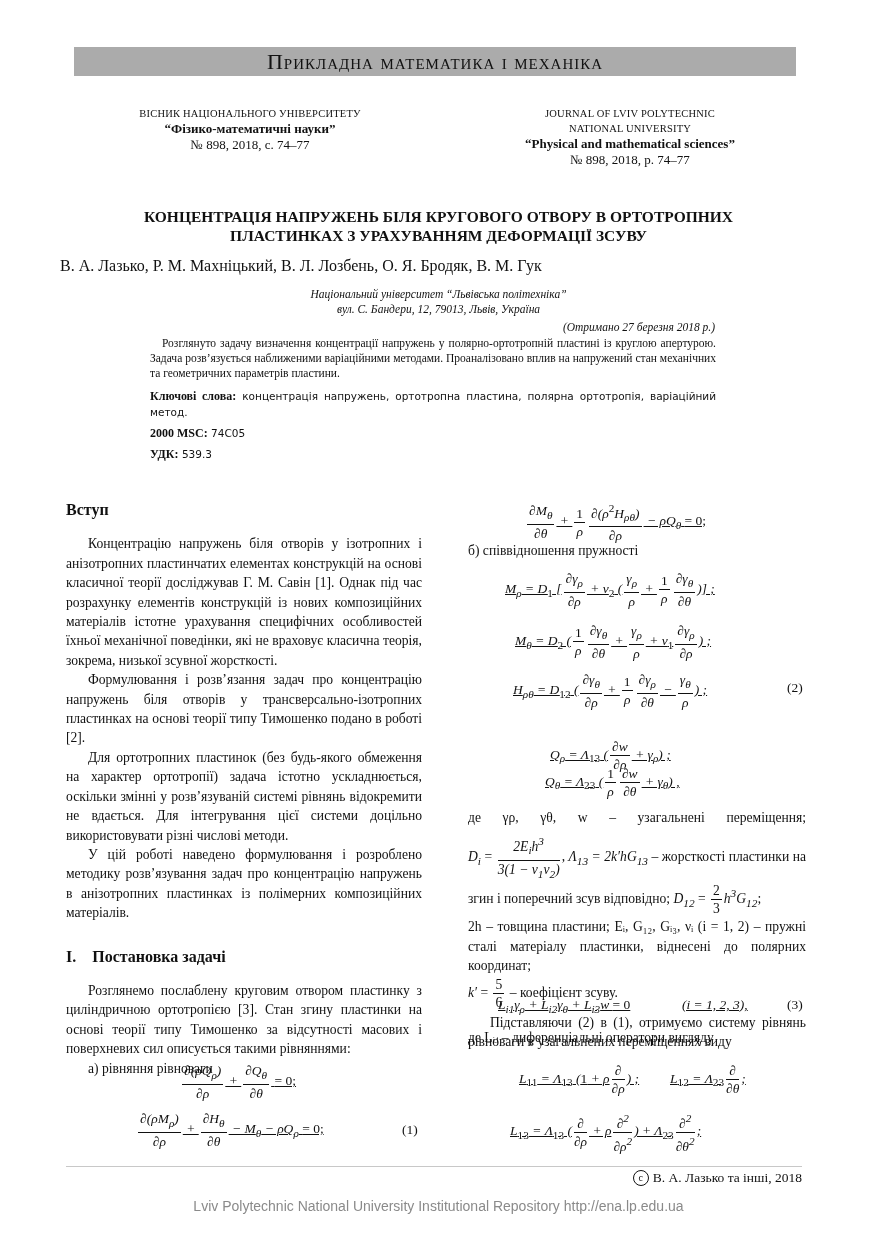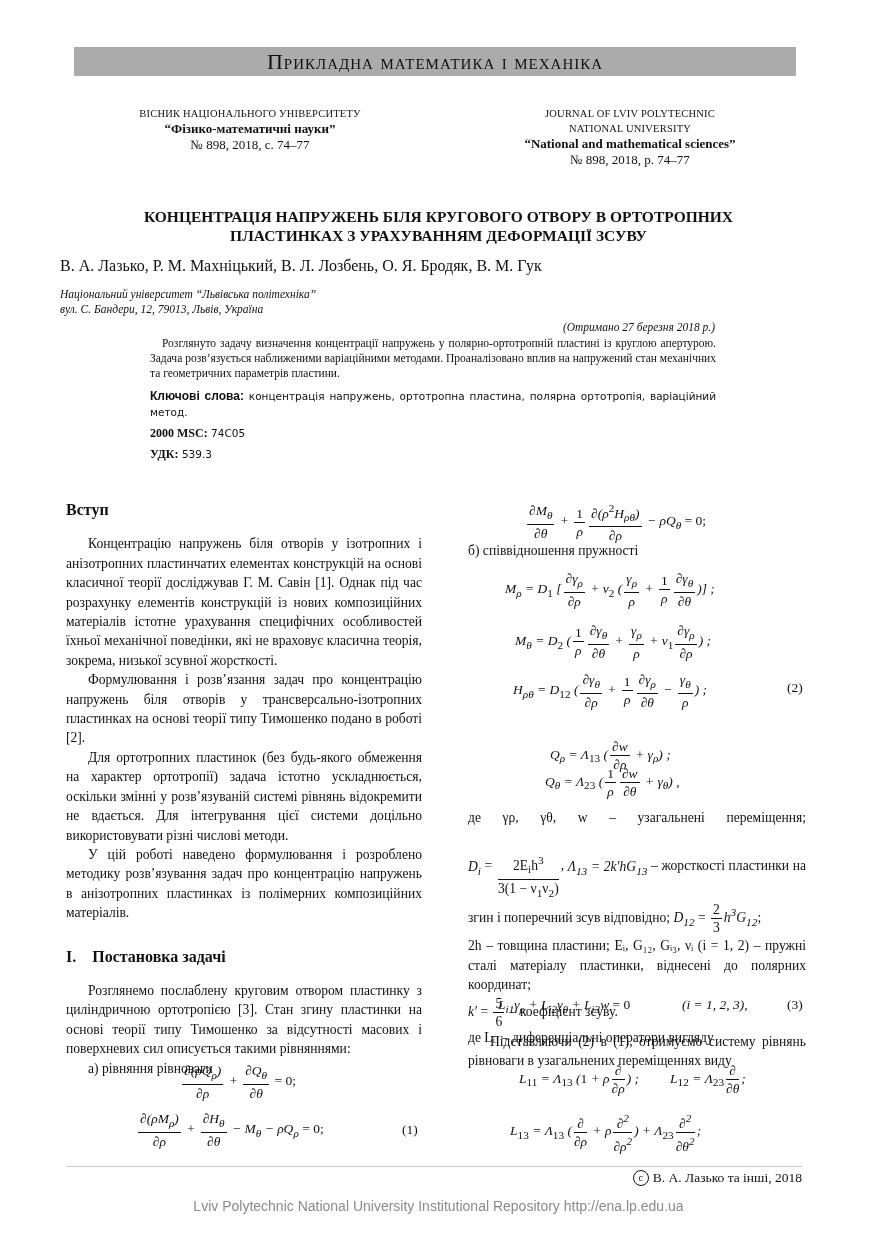--- a/index.html
+++ b/index.html
@@ -9,32 +9,32 @@
   .banner { left: 74px; top: 47px; width: 722px; height: 29px; background: #ababab;
             display: flex; align-items: center; justify-content: center; }
   .banner span { font-size: 22px; letter-spacing: 1px; font-variant: small-caps; color: #111; }
   .jhead { top: 106px; width: 300px; text-align: center; font-size: 11.5px; line-height: 15px; }
   .jhead .sc { font-size: 10.5px; letter-spacing: 0.2px; }
   .jhead .b { font-weight: bold; font-size: 13px; line-height: 16px; }
   .jhead .n { font-size: 13px; line-height: 16px; }
   .title { left: 60px; top: 207px; width: 757px; text-align: center; font-weight: bold;
            font-size: 15.5px; line-height: 19px; }
   .authors { left: 60px; top: 257px; width: 757px; text-align: left; font-size: 16px; }
-  .affil { left: 60px; top: 287px; width: 757px; font-style: italic; font-size: 11.5px; line-height: 15px; }
+  .affil { left: 60px; top: 287px; width: 757px; text-align: center; font-style: italic; font-size: 11.5px; line-height: 15px; }
   .received { right: 162px; top: 321px; font-style: italic; font-size: 11.5px; }
   .abstract { left: 150px; top: 336px; width: 566px; font-size: 11.5px; line-height: 15px; text-align: justify; }
   .abstract p { margin: 0; text-indent: 12px; }
   .kw { margin-top: 7px; font-family: "DejaVu Sans", sans-serif; font-size: 10.5px; line-height: 16px; }
-  .kw b { font-family: Liberation Sans, sans-serif; font-size: 12px; }
+  .kw b { font-family: Liberation Serif, serif; font-size: 12px; }
   .meta-line { margin-top: 6px; font-family: "DejaVu Sans", sans-serif; font-size: 10.5px; }
   .meta-line b { font-family: "Liberation Serif", serif; font-size: 12px; }
   .col { font-size: 13.6px; line-height: 19.4px; text-align: justify; }
   .col p { margin: 0; text-indent: 22px; }
   .h2 { font-weight: bold; font-size: 16px; }
-  .eq { position: absolute; font-size: 13.5px; white-space: nowrap; font-style: italic; }
+  .eq { position: absolute; font-size: 13.5px; white-space: nowrap; font-style: italic; text-decoration: underline; }
   .eq .num { font-style: normal; }
   .frac { display: inline-flex; flex-direction: column; vertical-align: middle; text-align: center; margin: 0 2px; }
   .frac span:first-child { border-bottom: 1px solid #111; padding: 0 2px; }
   .frac span { line-height: 17px; }
   .eqnum { position: absolute; font-size: 13.5px; }
   .rule { left: 66px; top: 1166px; width: 736px; height: 1px; background: #c8c8c8; }
   .copy { right: 75px; top: 1170px; font-size: 13.5px; }
   .repo { left: 0; top: 1198px; width: 877px; text-align: center; font-family: "Liberation Sans", sans-serif;
           font-size: 14px; color: #8a8a8a; }
   .copy-icon { display: inline-block; width: 14px; height: 14px; border: 1px solid #111; border-radius: 50%;
@@ -48,21 +48,21 @@
 </div>
 
 <div class="abs jhead" style="left:100px;">
   <div class="sc">ВІСНИК НАЦІОНАЛЬНОГО УНІВЕРСИТЕТУ</div>
   <div class="b">“Фізико-математичні науки”</div>
   <div class="n">№ 898, 2018, с. 74–77</div>
 </div>
 <div class="abs jhead" style="left:480px;">
   <div class="sc">JOURNAL OF LVIV POLYTECHNIC</div>
   <div class="sc">NATIONAL UNIVERSITY</div>
-  <div class="b">“National and mathematical sciences”</div>
+  <div class="b">“Physical and mathematical sciences”</div>
   <div class="n">№ 898, 2018, p. 74–77</div>
 </div>
 
 <div class="abs title">
   <div>КОНЦЕНТРАЦІЯ НАПРУЖЕНЬ БІЛЯ КРУГОВОГО ОТВОРУ В ОРТОТРОПНИХ</div>
   <div>ПЛАСТИНКАХ З УРАХУВАННЯМ ДЕФОРМАЦІЇ ЗСУВУ</div>
 </div>
 <div class="abs authors">В. А. Лазько, Р. М. Махніцький, В. Л. Лозбень, О. Я. Бродяк, В. М. Гук</div>
 <div class="abs affil">
   <div>Національний університет “Львівська політехніка”</div>
@@ -189,21 +189,21 @@
       <span>ρ</span>
     </span><span class="frac">
       <span>∂w</span>
       <span>∂θ</span>
     </span> + γ<sub>θ</sub>) ,
 </div>
 
 <div class="abs col" style="left:468px; top:808px; width:338px;">
   <div style="text-align:justify; text-align-last:justify;">де γρ, γθ, w – узагальнені переміщення;</div>
   <div style="margin-top:6px;">
-    <i>D<sub>i</sub></i> = <span class="frac" style="margin-top:19px;">
+    <i>D<sub>i</sub></i> = <span class="frac" style="font-style:italic;">
         <span>2E<sub>i</sub>h<sup>3</sup></span>
         <span>3(1 − ν<sub>1</sub>ν<sub>2</sub>)</span>
       </span>, <i>Λ<sub>13</sub> = 2k′hG<sub>13</sub></i>
     <span>– жорсткості пластинки на згин і поперечний зсув відповідно;</span>
     <i>D<sub>12</sub></i> = <span class="frac">
         <span>2</span>
         <span>3</span>
       </span><i>h<sup>3</sup>G<sub>12</sub></i>;
   </div>
   <div>2h – товщина пластини; Eᵢ, G₁₂, Gᵢ₃, νᵢ (i = 1, 2) – пружні сталі матеріалу пластинки, віднесені до полярних координат;</div>

